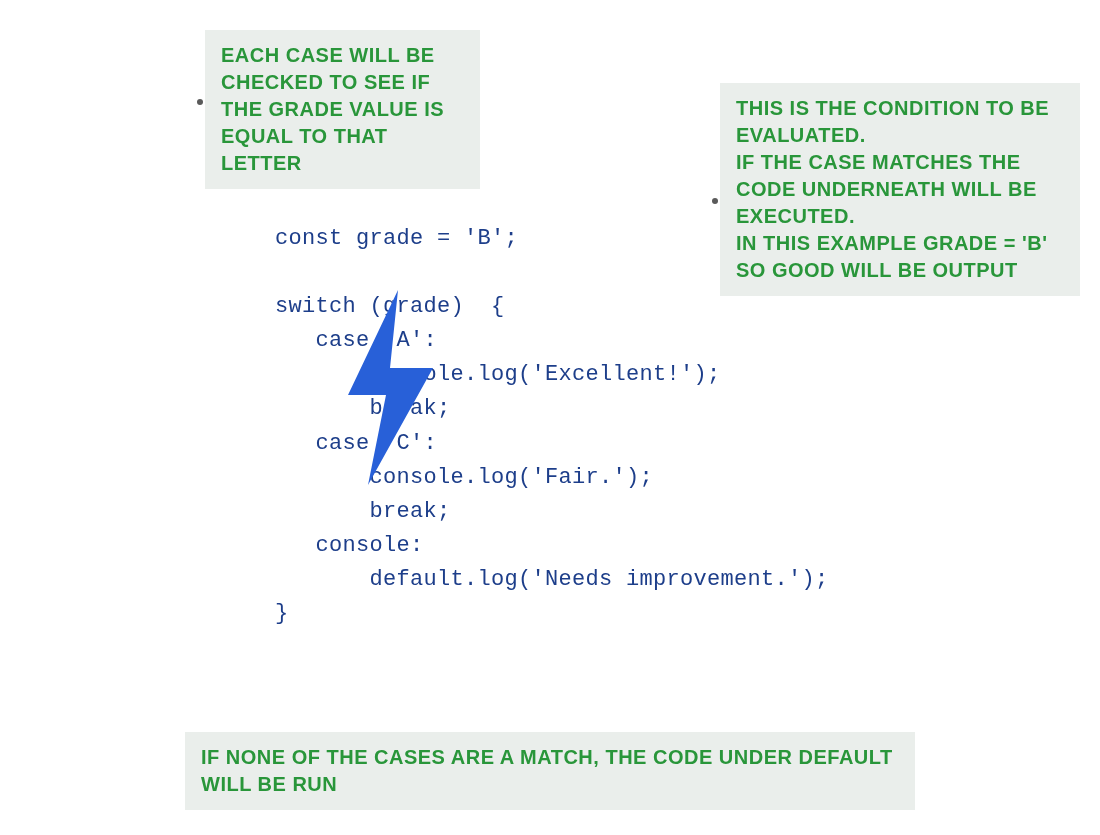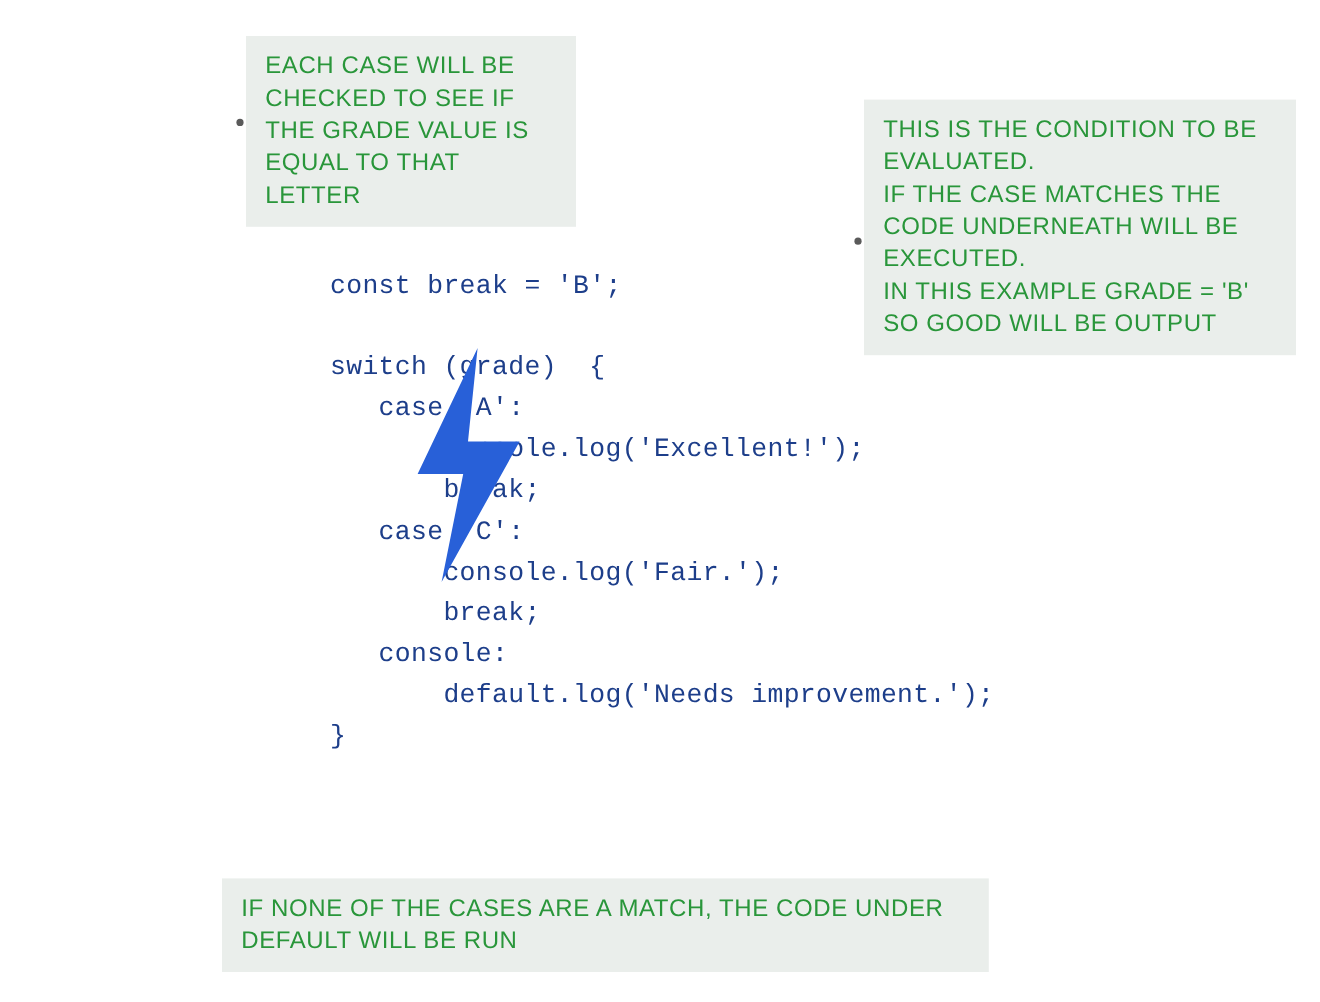--- a/index.html
+++ b/index.html
@@ -13,21 +13,21 @@
   }
   .annotation {
     position: absolute;
     background: #eaeeeb;
     color: #29963a;
     padding: 12px 16px;
     font-family: Arial, Helvetica, sans-serif;
     font-size: 20px;
     line-height: 1.35;
     letter-spacing: 0.5px;
-    font-weight: 400;
+    font-weight: 700;
   }
   .annotation::before {
     content: '';
     position: absolute;
     left: -8px;
     top: var(--dot-top, 50%);
     width: 6px;
     height: 6px;
     background: #5a5a5a;
     border-radius: 50%;
@@ -48,35 +48,35 @@
     position: absolute;
     left: 328px;
     top: 290px;
     width: 120px;
     height: 195px;
     z-index: 5;
     pointer-events: none;
   }
   #ann-top-left { left: 205px; top: 30px; width: 275px; --dot-top: 72px; }
   #ann-top-right { left: 720px; top: 83px; width: 360px; --dot-top: 118px; }
-  #ann-bottom { left: 185px; top: 732px; width: 639px; }
+  #ann-bottom { left: 185px; top: 732px; width: 730px; }
   #ann-bottom::before { display: none; }
 </style>
 </head>
 <body>
 
 <div id="ann-top-left" class="annotation">
   <span>EACH CASE WILL BE CHECKED TO SEE IF THE GRADE VALUE IS EQUAL TO THAT LETTER</span>
 </div>
 
 <div id="ann-top-right" class="annotation">
   <span>THIS IS THE CONDITION TO BE EVALUATED.<br>IF THE CASE MATCHES THE CODE UNDERNEATH WILL BE EXECUTED.<br>IN THIS EXAMPLE GRADE = 'B' SO GOOD WILL BE OUTPUT</span>
 </div>
 
-<div class="code-block"><span>const break = 'B';</span>
+<div class="code-block"><span>const grade = 'B';</span>
 <span></span>
 <span>switch (grade)  {</span>
 <span>   case 'A':</span>
 <span>       console.log('Excellent!');</span>
 <span>       break;</span>
 <span>   case 'C':</span>
 <span>       console.log('Fair.');</span>
 <span>       break;</span>
 <span>   console:</span>
 <span>       default.log('Needs improvement.');</span>

